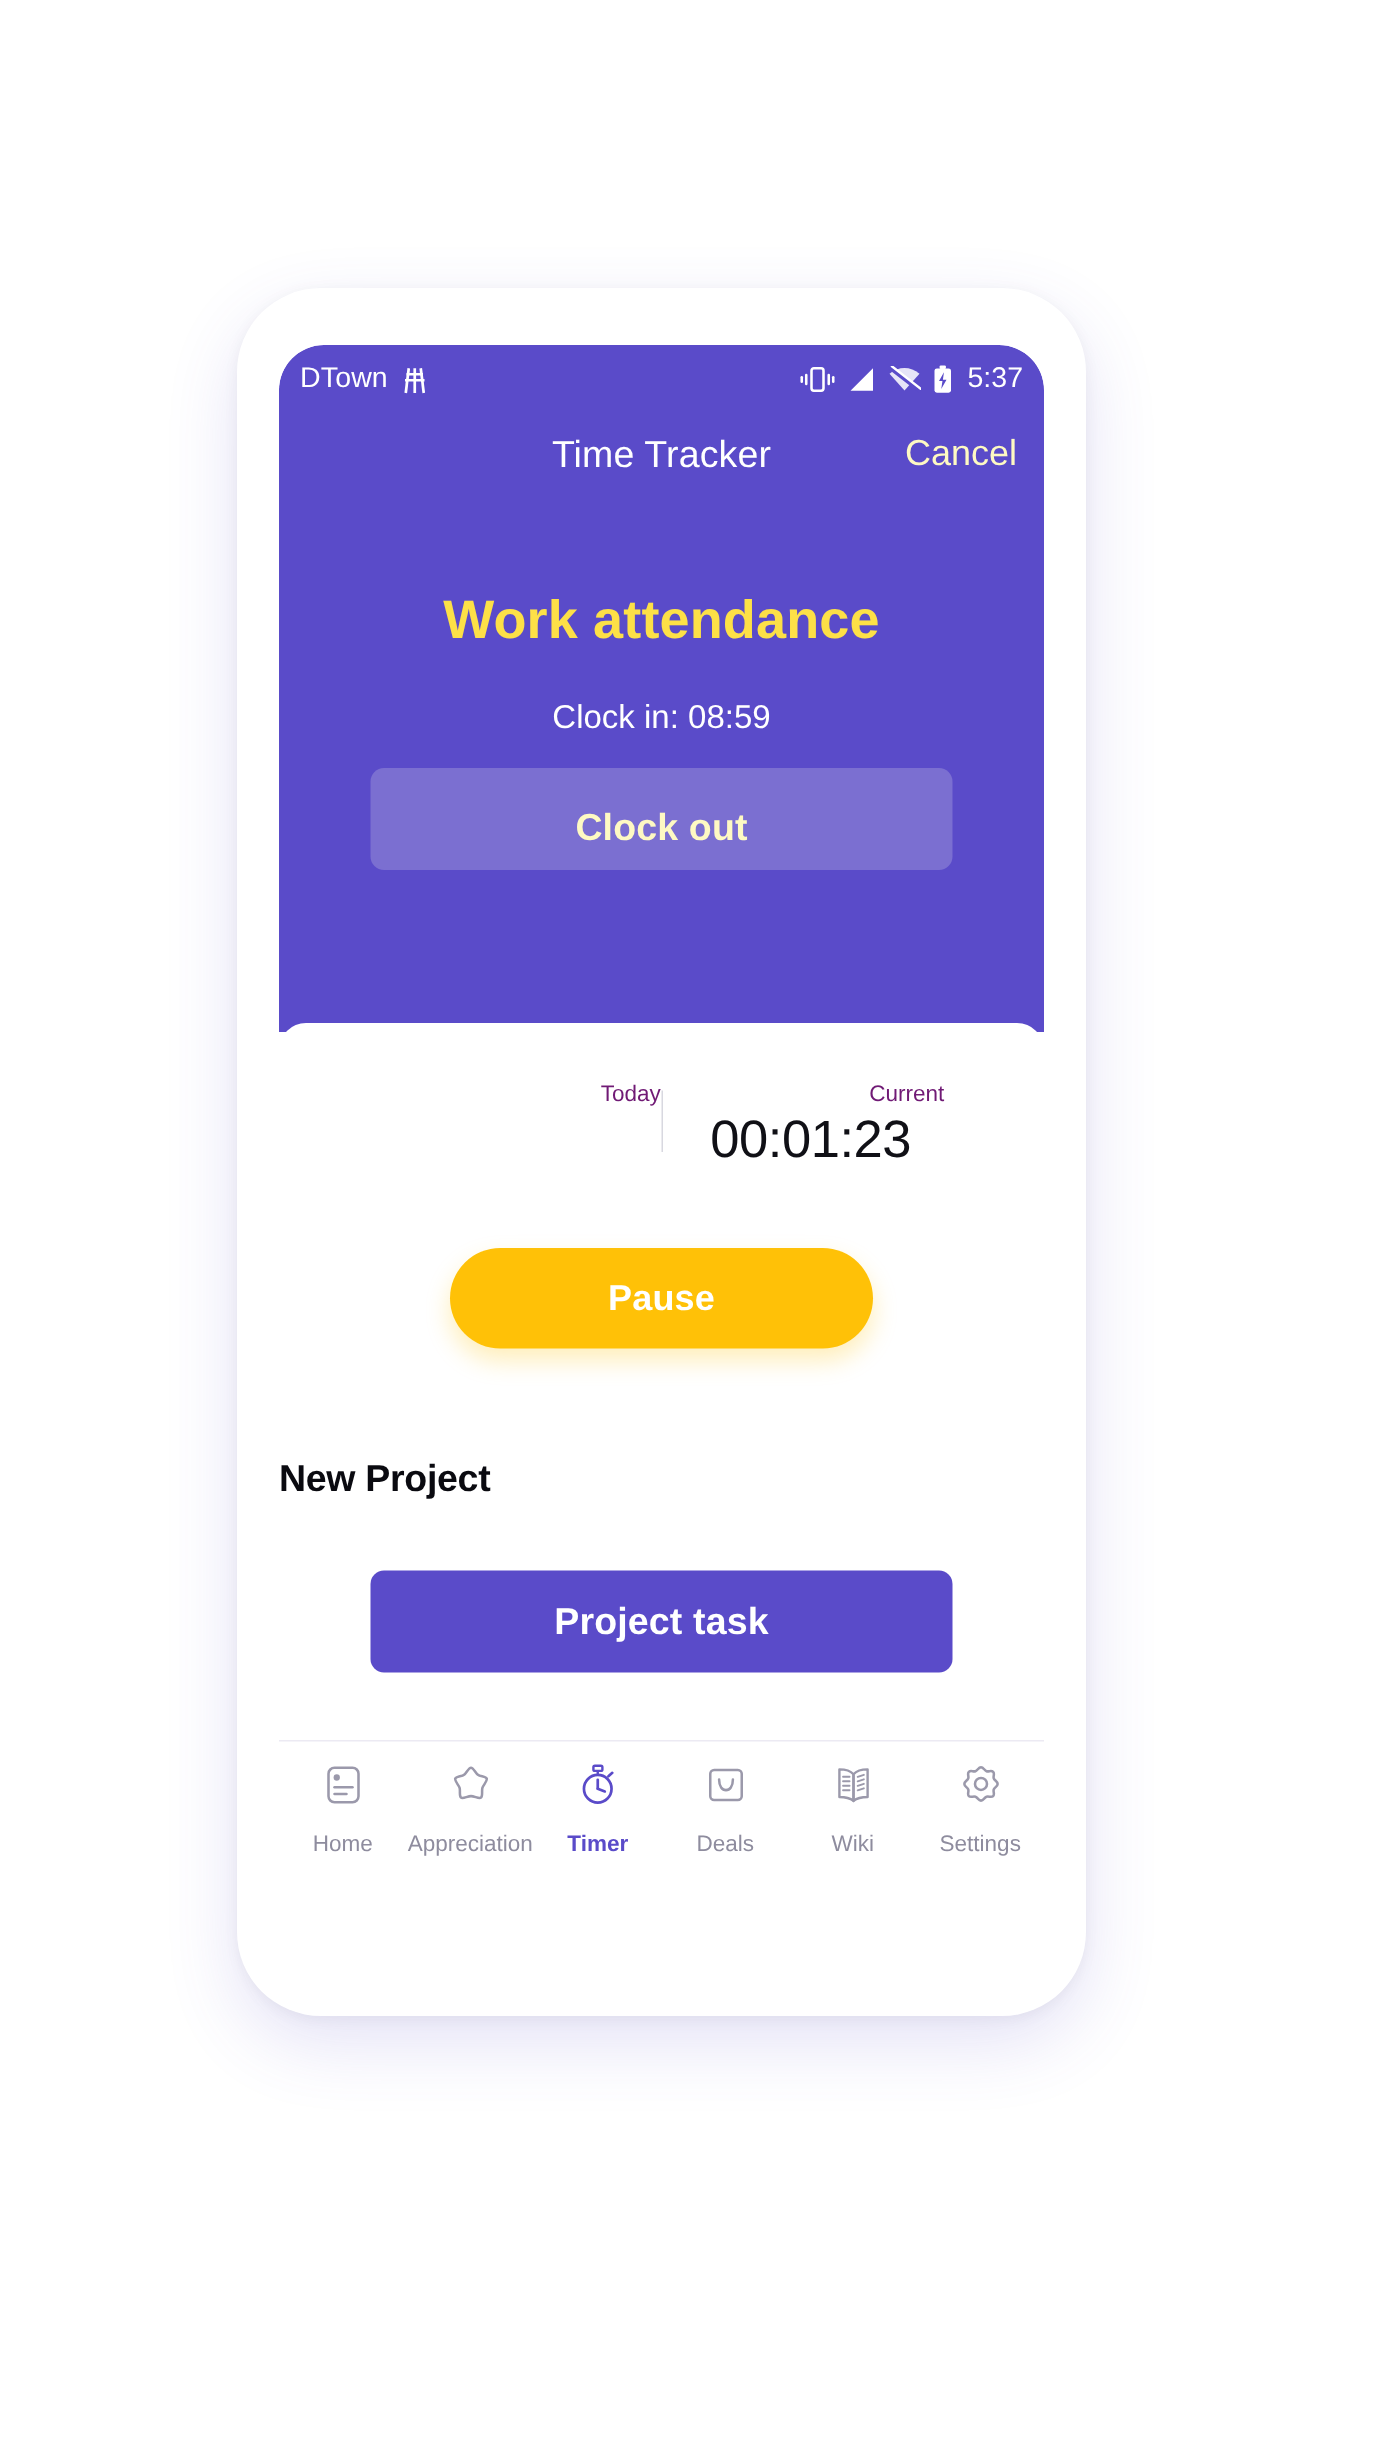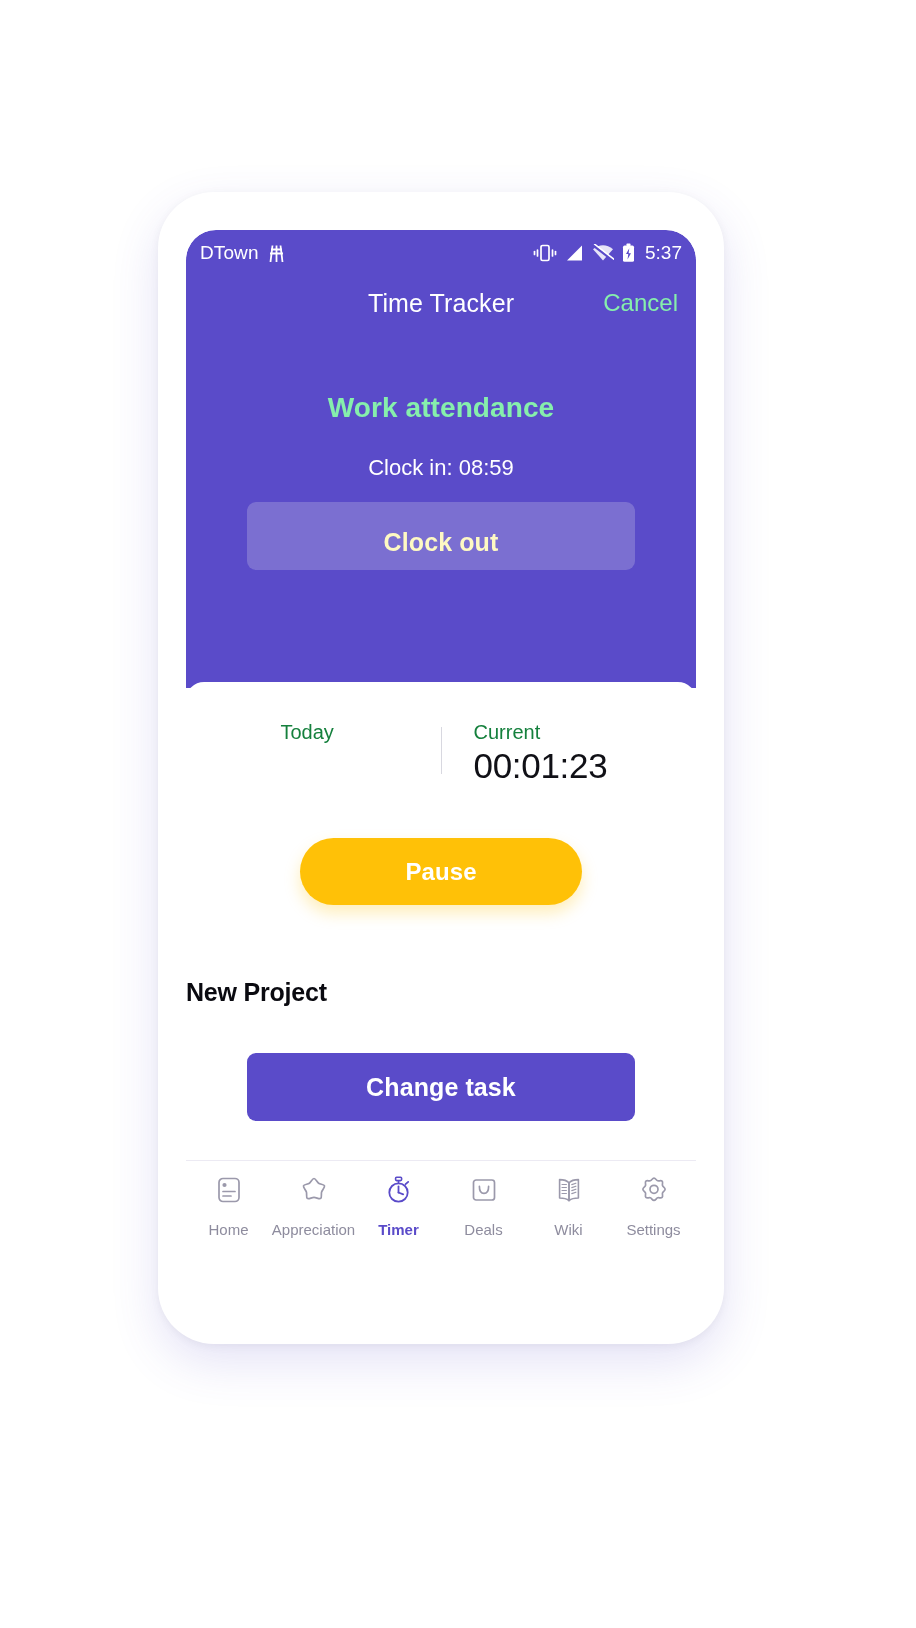--- a/index.html
+++ b/index.html
@@ -104,34 +104,34 @@
     letter-spacing: 0.1px;
   }
 
   .cancel-btn {
     position: absolute;
     right: 18px;
     top: 50%;
     transform: translateY(-50%);
     font-size: 24px;
     font-weight: 400;
-    color: #86efac;
+    color: #fef9c3;
     cursor: pointer;
   }
 
   
   .attendance {
     padding-top: 62px;
     text-align: center;
   }
 
   .attendance-title {
-    font-size: 28px;
-    font-weight: 700;
-    color: #86efac;
+    font-size: 36px;
+    font-weight: 700;
+    color: #fde047;
     letter-spacing: 0.1px;
   }
 
   .clock-in-line {
     margin-top: 31px;
     font-size: 22px;
     font-weight: 400;
     color: #ffffff;
   }
 
@@ -175,24 +175,25 @@
   }
 
   .timer-col {
     width: 188px;
     padding-left: 28px;
   }
 
   .timer-col.right { padding-left: 32px; }
 
   .timer-label {
-    font-size: 20px;
-    font-weight: 400;
-    color: #15803d;
+    font-size: 15px;
+    font-weight: 400;
+    color: #701a75;
     margin-bottom: 2px;
+    text-align: right;
   }
 
   .timer-value {
     font-size: 35px;
     font-weight: 400;
     color: #101016;
     letter-spacing: -0.3px;
   }
 
   .timer-divider {
@@ -376,21 +377,21 @@
           </div>
         </div>
 
         <div class="pause-wrap">
           <button class="pause-btn">Pause</button>
         </div>
 
         <div class="project-name">New Project</div>
 
         <div class="change-wrap">
-          <button class="change-btn">Change task</button>
+          <button class="change-btn">Project task</button>
         </div>
 
         <div class="bottom-nav">
 
           <div class="nav-item">
             <span class="nav-icon">
               <svg viewBox="0 0 34 34" fill="none" width="34" height="34">
                 <rect x="7" y="5.5" width="20" height="23" rx="4" stroke="currentColor" stroke-width="1.7"></rect>
                 <circle cx="12.5" cy="12" r="2.1" fill="currentColor"></circle>
                 <path d="M11 18.5 L23 18.5" stroke="currentColor" stroke-width="1.7" stroke-linecap="round"></path>

